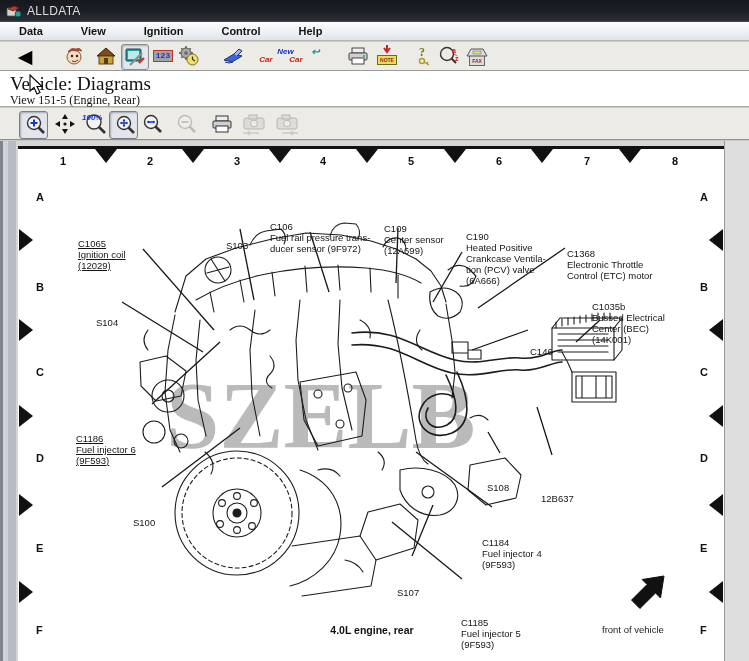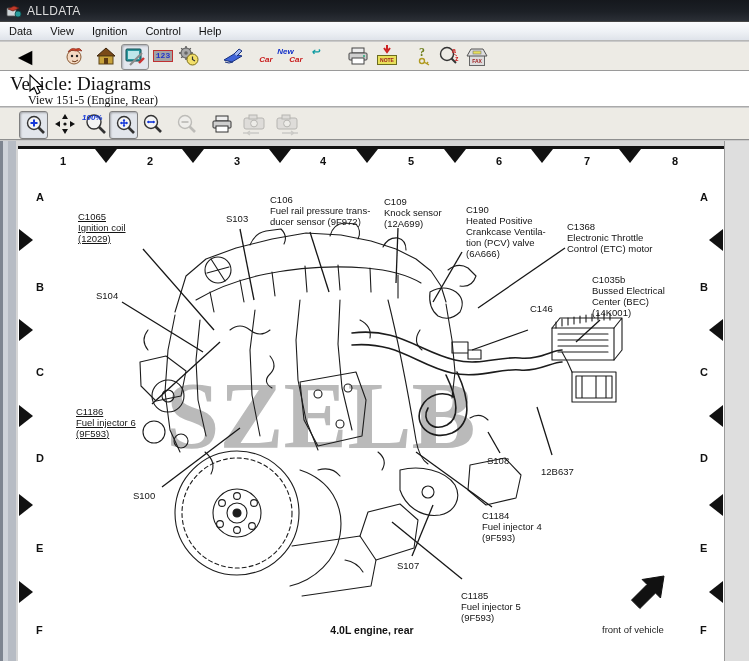--- a/index.html
+++ b/index.html
@@ -17,21 +17,21 @@
   }
   .titlebar .appicon{width:16px;height:14px;margin:0 5px 0 6px;}
   .titlebar .apptitle{font-size:12px;letter-spacing:.3px;color:#ddd;}
   
   .menubar{
     position:absolute;left:0;top:22px;width:749px;height:19px;
     background:linear-gradient(180deg,#fbfcfe 0%,#eef1f5 55%,#dfe3ea 100%);
     border-bottom:1px solid #b6b6b6;box-sizing:border-box;
     display:flex;align-items:center;font-size:11px;color:#111;
   }
-  .menubar .mitem{padding:2px 9px;cursor:default;}
+  .menubar .mitem{padding:2px 19px;cursor:default;font-weight:bold;}
   
   .toolbar1{
     position:absolute;left:0;top:42px;width:749px;height:29px;
     background:#edebe5;border-bottom:1px solid #9a9a9a;box-sizing:border-box;
   }
   .tbtn{position:absolute;top:2px;width:26px;height:24px;display:flex;
         align-items:center;justify-content:center;}
   .tbtn.pressed{border:1px solid #8d8d8d;border-radius:3px;
         background:#e3e7ee;box-shadow:inset 1px 1px 2px rgba(0,0,0,.25);}
   .back-glyph{font-size:19px;line-height:19px;color:#000;}
@@ -56,37 +56,37 @@
   .vbtn.disabled{opacity:.4;filter:grayscale(1);}
   .z100{position:absolute;font:bold italic 8px "Liberation Sans",sans-serif;
         color:#1437d8;left:1px;top:2px;}
   
   .pagehead{
     position:absolute;left:0;top:71px;width:749px;height:36px;background:#fff;
     border-bottom:1px solid #aaa;box-sizing:border-box;color:#111;
   }
   .pagehead .h1{position:absolute;left:10px;top:2px;
         font:19px "Liberation Serif",serif;}
-  .pagehead .h2{position:absolute;left:28px;top:22px;
+  .pagehead .h2{position:absolute;left:10px;top:22px;
         font:12px "Liberation Serif",serif;}
   
   .viewport{position:absolute;left:0;top:141px;width:749px;height:520px;
         background:#d6d6d6;}
   .vframe{position:absolute;left:0;top:141px;width:16px;height:520px;
         background:linear-gradient(90deg,#7e8590 0 3px,#cfd3d9 3px 8px,#b7bcc4 8px 16px);}
   .page{position:absolute;left:18px;top:146px;width:706px;height:515px;
         background:#fff;border-top:3px solid #111;box-sizing:border-box;}
   .rmargin{position:absolute;left:724px;top:141px;width:25px;height:520px;
         background:#dedede;border-left:1px solid #9a9a9a;}
   .gridnum{position:absolute;font:bold 11px "Liberation Sans",sans-serif;color:#111;
         transform:translate(-50%,0);}
   .gridrow{position:absolute;font:bold 11px "Liberation Sans",sans-serif;color:#111;
         transform:translate(0,-50%);}
   .callout{position:absolute;font:9.5px/11px "Liberation Sans",sans-serif;color:#141414;
-        white-space:pre-line;}
+        white-space:pre-line;margin-top:27px;}
   .callout.center{text-align:left;text-decoration:underline;}
   .caption{position:absolute;font:bold 10.5px "Liberation Sans",sans-serif;color:#111;
         text-align:center;}
   .frontlabel{position:absolute;font:9.5px "Liberation Sans",sans-serif;color:#222;}
   .watermark{position:absolute;left:166px;top:366px;width:360px;
         font:bold 96px/100px "Liberation Serif",serif;color:#8f8f8f;opacity:.62;
         letter-spacing:0px;mix-blend-mode:multiply;}
   svg.overlay{position:absolute;left:0;top:0;pointer-events:none;}
 </style>
 </head>
@@ -443,35 +443,35 @@
 </svg>
 
 <div class="callout center" style="left:78px;top:211px;width:90px">C1065
 Ignition coil
 (12029)</div>
 <div class="callout" style="left:226px;top:213px">S103</div>
 <div class="callout" style="left:270px;top:194px">C106
 Fuel rail pressure trans-
 ducer sensor (9F972)</div>
 <div class="callout" style="left:384px;top:196px">C109
-Knock sensor
+Center sensor
 (12A699)</div>
 <div class="callout" style="left:466px;top:204px">C190
 Heated Positive
 Crankcase Ventila-
 tion (PCV) valve
 (6A666)</div>
 <div class="callout" style="left:567px;top:221px">C1368
 Electronic Throttle
 Control (ETC) motor</div>
 <div class="callout" style="left:592px;top:274px">C1035b
 Bussed Electrical
 Center (BEC)
 (14K001)</div>
-<div class="callout" style="left:530px;top:303px">C146</div>
+<div class="callout" style="left:530px;top:319px">C146</div>
 <div class="callout" style="left:96px;top:290px">S104</div>
 <div class="callout center" style="left:76px;top:406px;width:88px">C1186
 Fuel injector 6
 (9F593)</div>
 <div class="callout" style="left:133px;top:490px">S100</div>
 <div class="callout" style="left:487px;top:455px">S108</div>
 <div class="callout" style="left:541px;top:466px">12B637</div>
 <div class="callout" style="left:482px;top:510px">C1184
 Fuel injector 4
 (9F593)</div>

